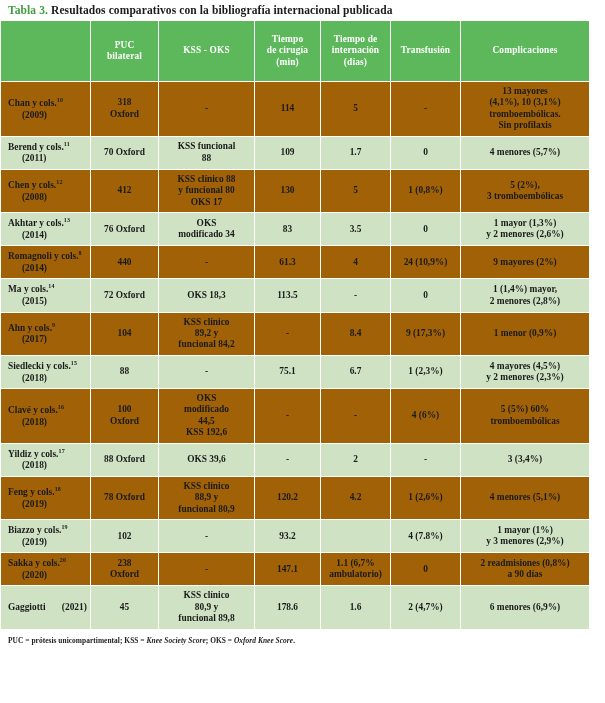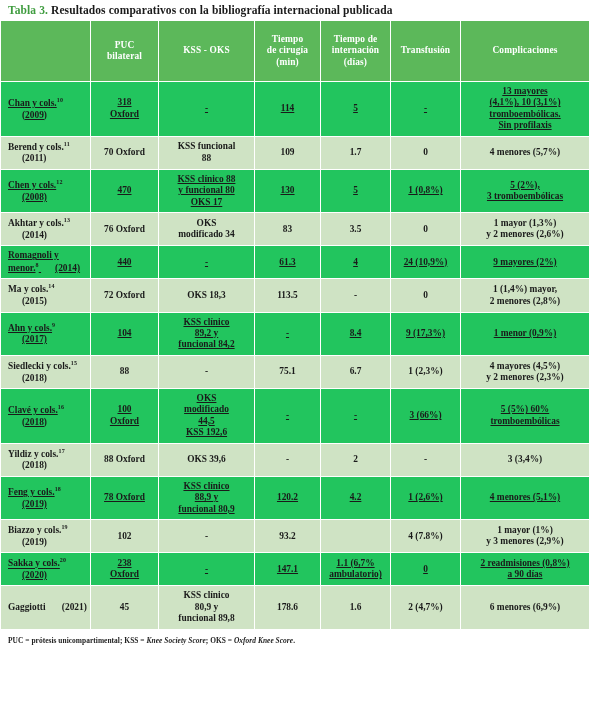--- a/index.html
+++ b/index.html
@@ -54,22 +54,21 @@
     font-weight: bold;
     font-size: 9.6px;
     height: 52px;
     padding: 3px 2px;
     letter-spacing: 0.15px;
   }
   thead th.blank {
     background: #5cb85a;
   }
   tbody tr.odd td {
-    background: #22c55e;
-    text-decoration: underline;
+    background: #a16207;
   }
   tbody tr.even td {
     background: #cfe3c4;
   }
   tbody td.study {
     text-align: left;
     padding-left: 7px;
     font-weight: bold;
     font-size: 9.4px;
   }
@@ -199,21 +198,21 @@
           <td class="numcell">
             <span class="cellline">0</span>
           </td>
           <td class="numcell">
             <span class="cellline">4 menores (5,7%)</span>
           </td>
         </tr>
         <tr class="odd">
           <td class="study"><span>Chen y cols.</span><sup class="ref">12</sup> <span class="yr">(2008)</span></td>
           <td class="numcell">
-            <span class="cellline">470</span>
+            <span class="cellline">412</span>
           </td>
           <td class="numcell">
             <span class="cellline">KSS clínico 88</span>
             <span class="cellline">y funcional 80</span>
             <span class="cellline">OKS 17</span>
           </td>
           <td class="numcell">
             <span class="cellline">130</span>
           </td>
           <td class="numcell">
@@ -244,21 +243,21 @@
           </td>
           <td class="numcell">
             <span class="cellline">0</span>
           </td>
           <td class="numcell">
             <span class="cellline">1 mayor (1,3%)</span>
             <span class="cellline">y 2 menores (2,6%)</span>
           </td>
         </tr>
         <tr class="odd">
-          <td class="study"><span>Romagnoli y menor.</span><sup class="ref">8</sup> <span class="yr">(2014)</span></td>
+          <td class="study"><span>Romagnoli y cols.</span><sup class="ref">8</sup> <span class="yr">(2014)</span></td>
           <td class="numcell">
             <span class="cellline">440</span>
           </td>
           <td class="numcell">
             <span class="cellline">-</span>
           </td>
           <td class="numcell">
             <span class="cellline">61.3</span>
           </td>
           <td class="numcell">
@@ -350,21 +349,21 @@
             <span class="cellline">44,5</span>
             <span class="cellline">KSS 192,6</span>
           </td>
           <td class="numcell">
             <span class="cellline">-</span>
           </td>
           <td class="numcell">
             <span class="cellline">-</span>
           </td>
           <td class="numcell">
-            <span class="cellline">3 (66%)</span>
+            <span class="cellline">4 (6%)</span>
           </td>
           <td class="numcell">
             <span class="cellline">5 (5%) 60%</span>
             <span class="cellline">tromboembólicas</span>
           </td>
         </tr>
         <tr class="even">
           <td class="study"><span>Yildiz y cols.</span><sup class="ref">17</sup> <span class="yr">(2018)</span></td>
           <td class="numcell">
             <span class="cellline">88 Oxford</span>

